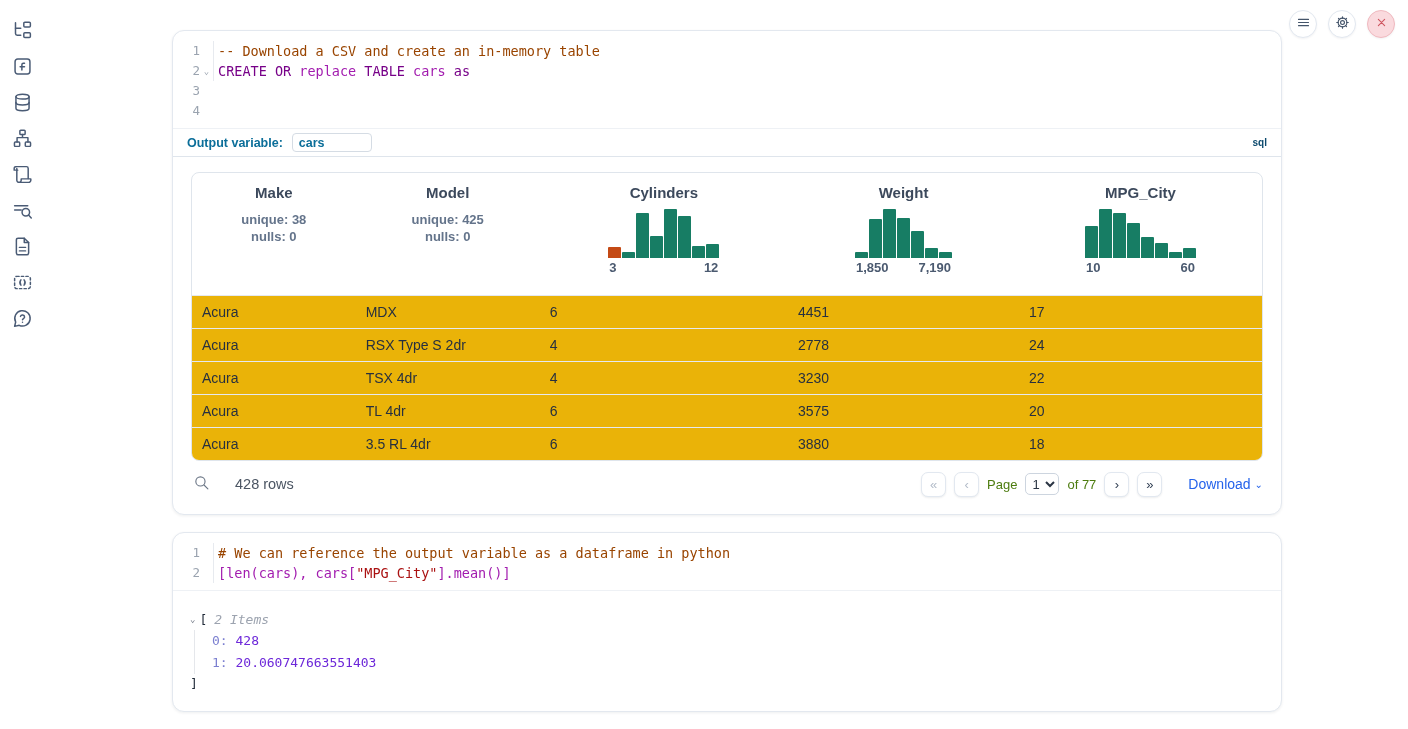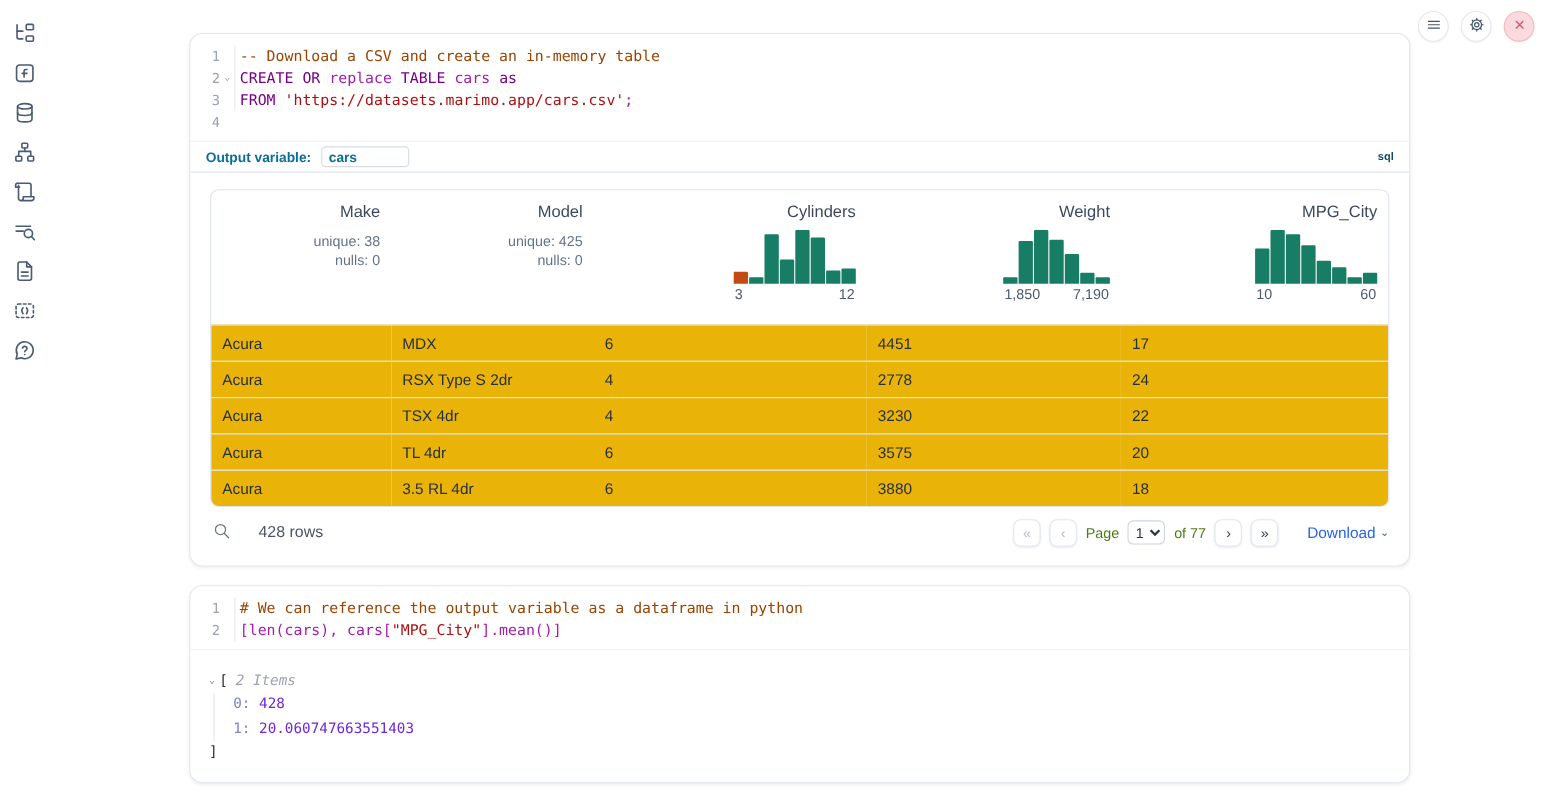--- a/index.html
+++ b/index.html
@@ -53,22 +53,22 @@
   .ov-input { width:80px; height:19px; border:1px solid #d5dce4; border-radius:4px;
               padding:0 6px; font-size:12.5px; font-weight:bold; color:#0b6e99;
               font-family:"Liberation Sans", sans-serif; outline:none; }
   .lang-badge { margin-left:auto; font-size:10px; font-weight:bold; color:#0c4a6e;text-align:center; }
 
   
   .table-card { margin:15px 18px 0 18px; border:1px solid #dfe5ec; border-radius:8px;
                 overflow:hidden; }
   table { width:100%; border-collapse:collapse; table-layout:fixed; }
   col.c0{width:15.3%} col.c1{width:17.2%} col.c2{width:23.2%} col.c3{width:21.6%} col.c4{width:22.7%}
-  th { text-align:right; vertical-align:top; padding:11px 10px 6px 10px; height:122px;
-       font-weight:400; cursor:pointer; }
+  th { text-align:center; vertical-align:top; padding:11px 10px 6px 10px; height:122px;
+       font-weight:700; cursor:pointer; }
   .th-label { font-size:15px; color:#3c495c; }
   .th-stats { margin-top:10px; font-size:13px; color:#64748b; line-height:17px; }
   .hist { margin-top:6px; display:inline-block; }
   .hist-bars { display:flex; align-items:flex-end; gap:1px; height:51px; }
   .hist-bar { width:13px; border-radius:1px 1px 0 0; }
   .hist-axis { display:flex; justify-content:space-between; font-size:13px;
                color:#4b5a70; margin-top:2px; padding:0 1px; }
   td { font-size:14px; color:#27303f; padding:0 10px; height:33px;
        border-top:1px solid #e5e9f0; background:#eab308; }
 
@@ -209,21 +209,20 @@
         <span class="code-text"><span class="tok-comment">-- Download a CSV and create an in-memory table</span></span>
       </div>
       <div class="code-line">
         <span class="gutter">2</span>
         <span class="fold">⌄</span>
         <span class="code-text"><span class="tok-keyword">CREATE</span><span class="tok-plain"> </span><span class="tok-keyword">OR</span><span class="tok-plain"> replace </span><span class="tok-keyword">TABLE</span><span class="tok-plain"> cars </span><span class="tok-keyword">as</span></span>
       </div>
       <div class="code-line">
         <span class="gutter">3</span>
         <span class="fold"></span>
-        <span class="code-text"><span class="tok-keyword">FROM</span><span class="tok-plain"> </span><span class="tok-string">'https://datasets.marimo.app/cars.csv'</span><span class="tok-plain">;</span></span>
       </div>
       <div class="code-line">
         <span class="gutter">4</span>
         <span class="fold"></span>
       </div>
     </div>
 
   <div class="ov-bar">
     <span class="ov-label">Output variable:</span>
     <input class="ov-input" value="cars" style="">

